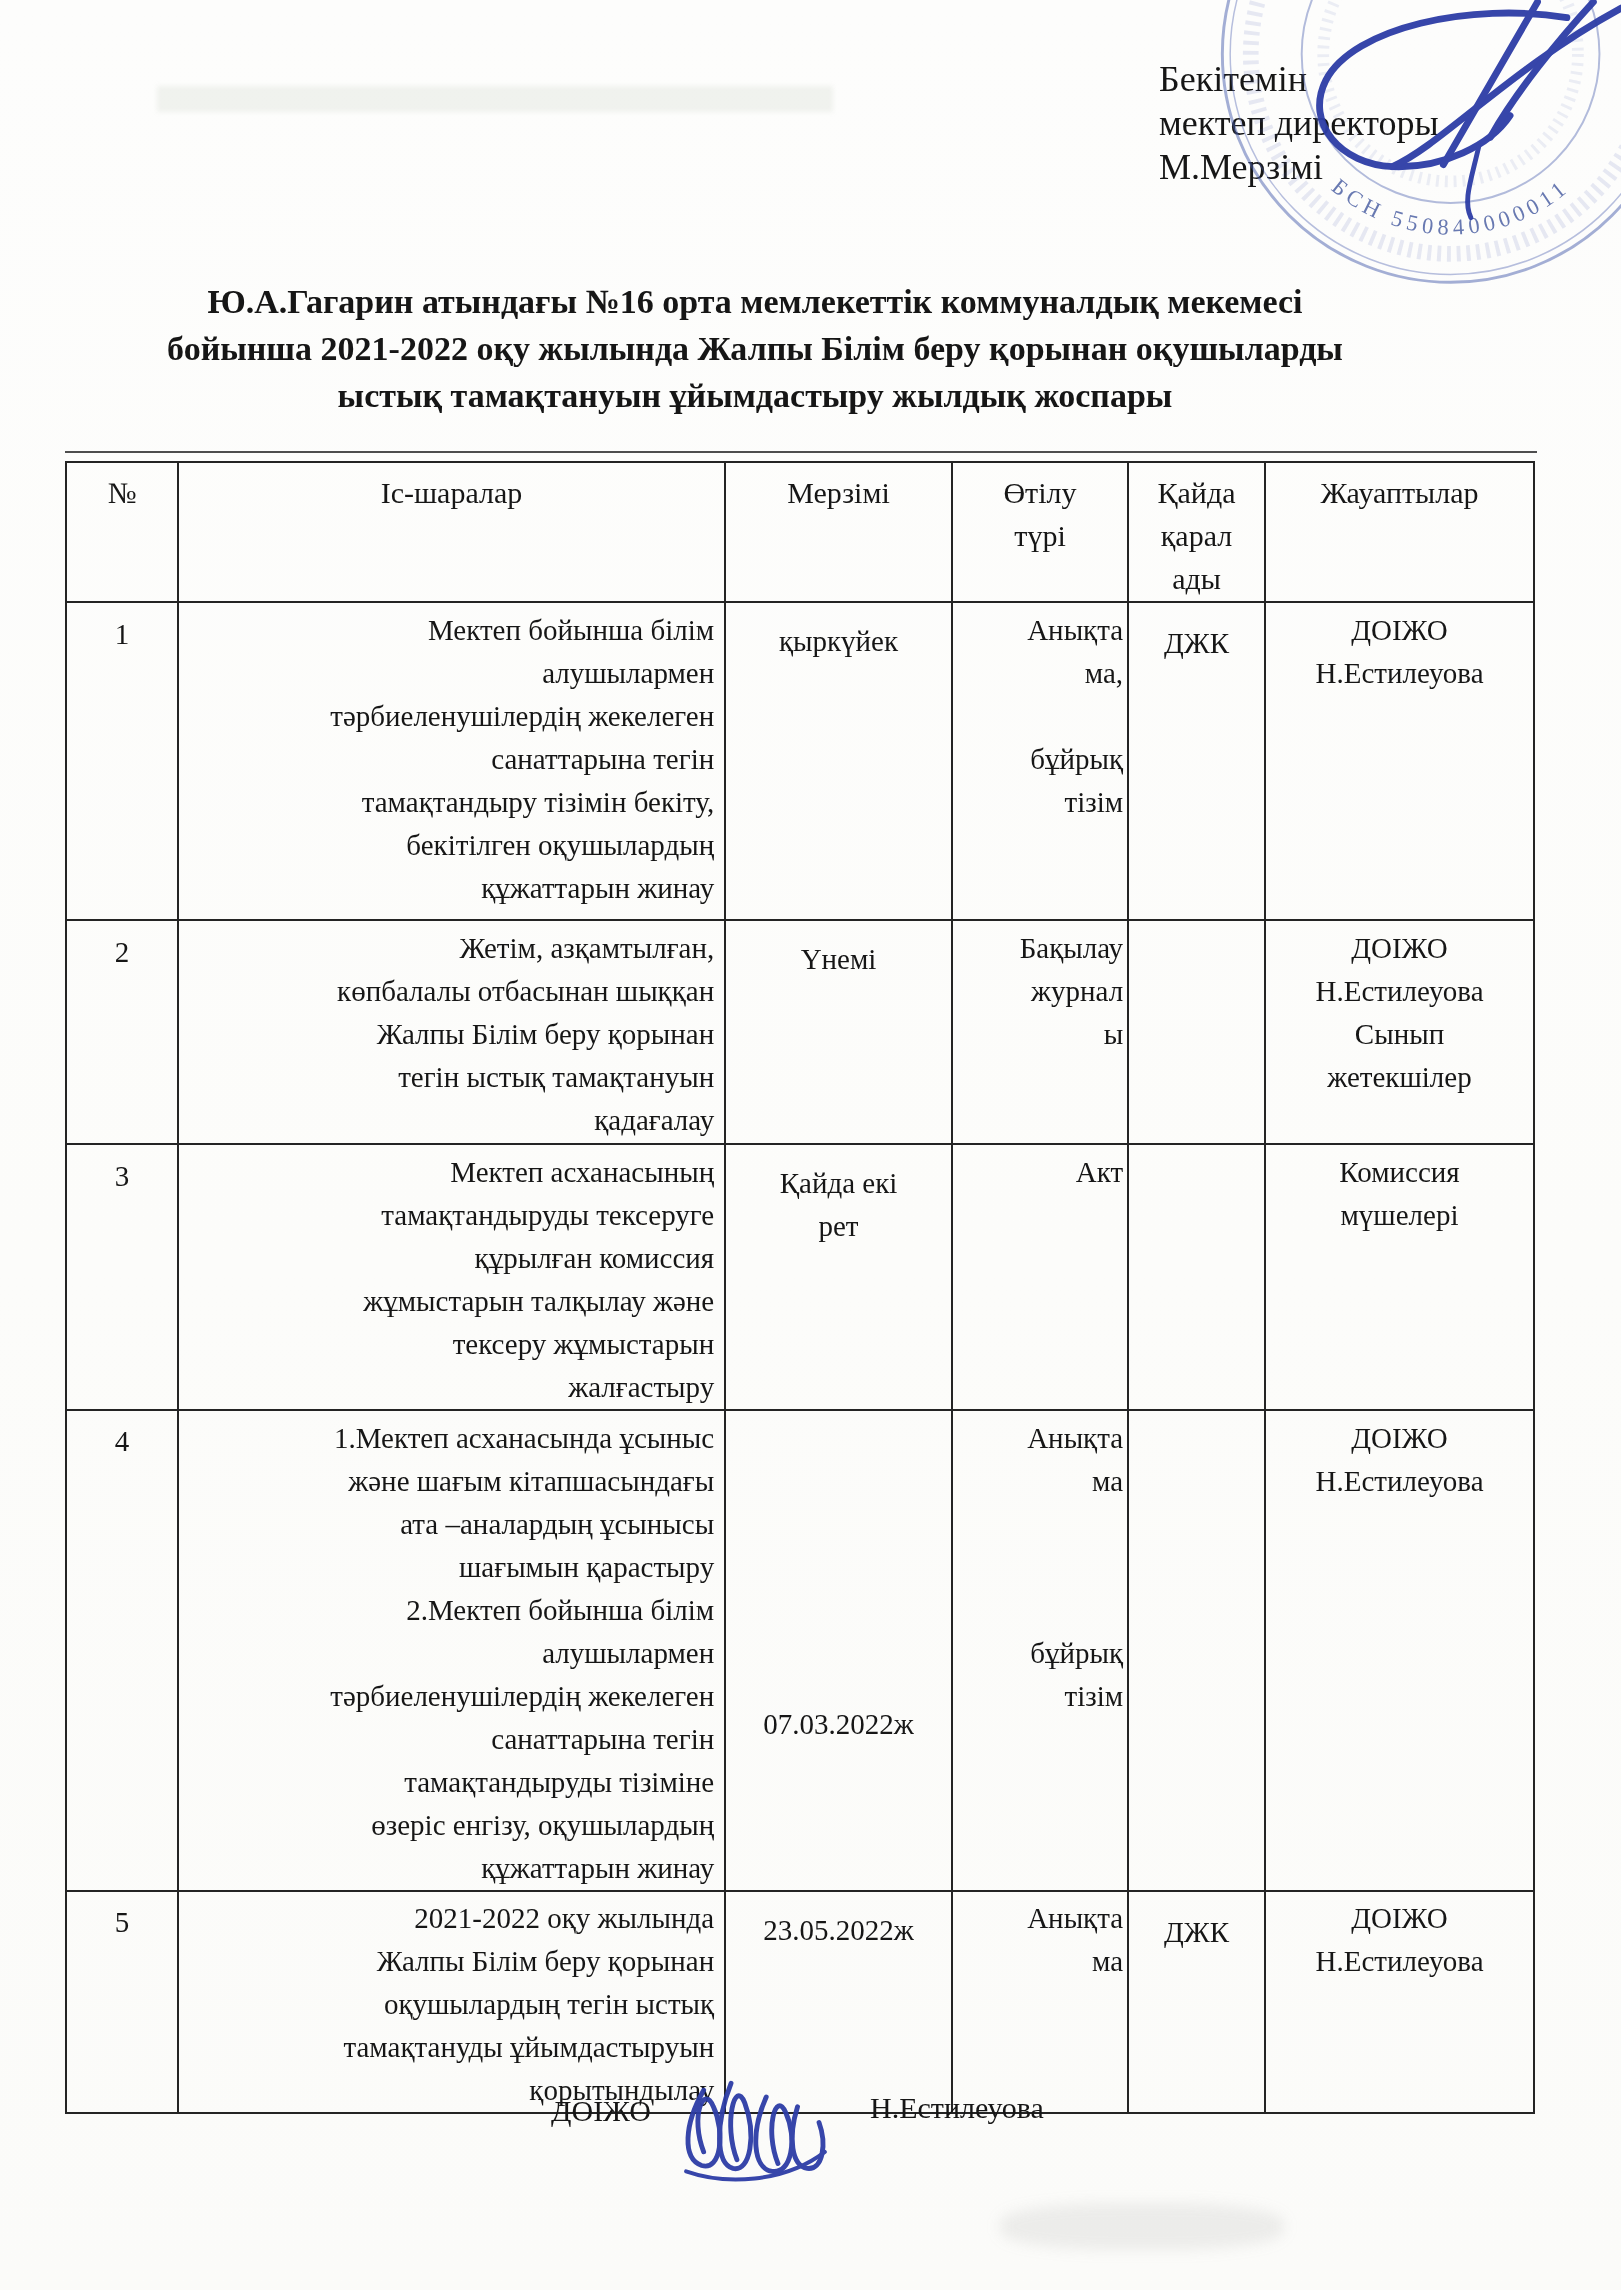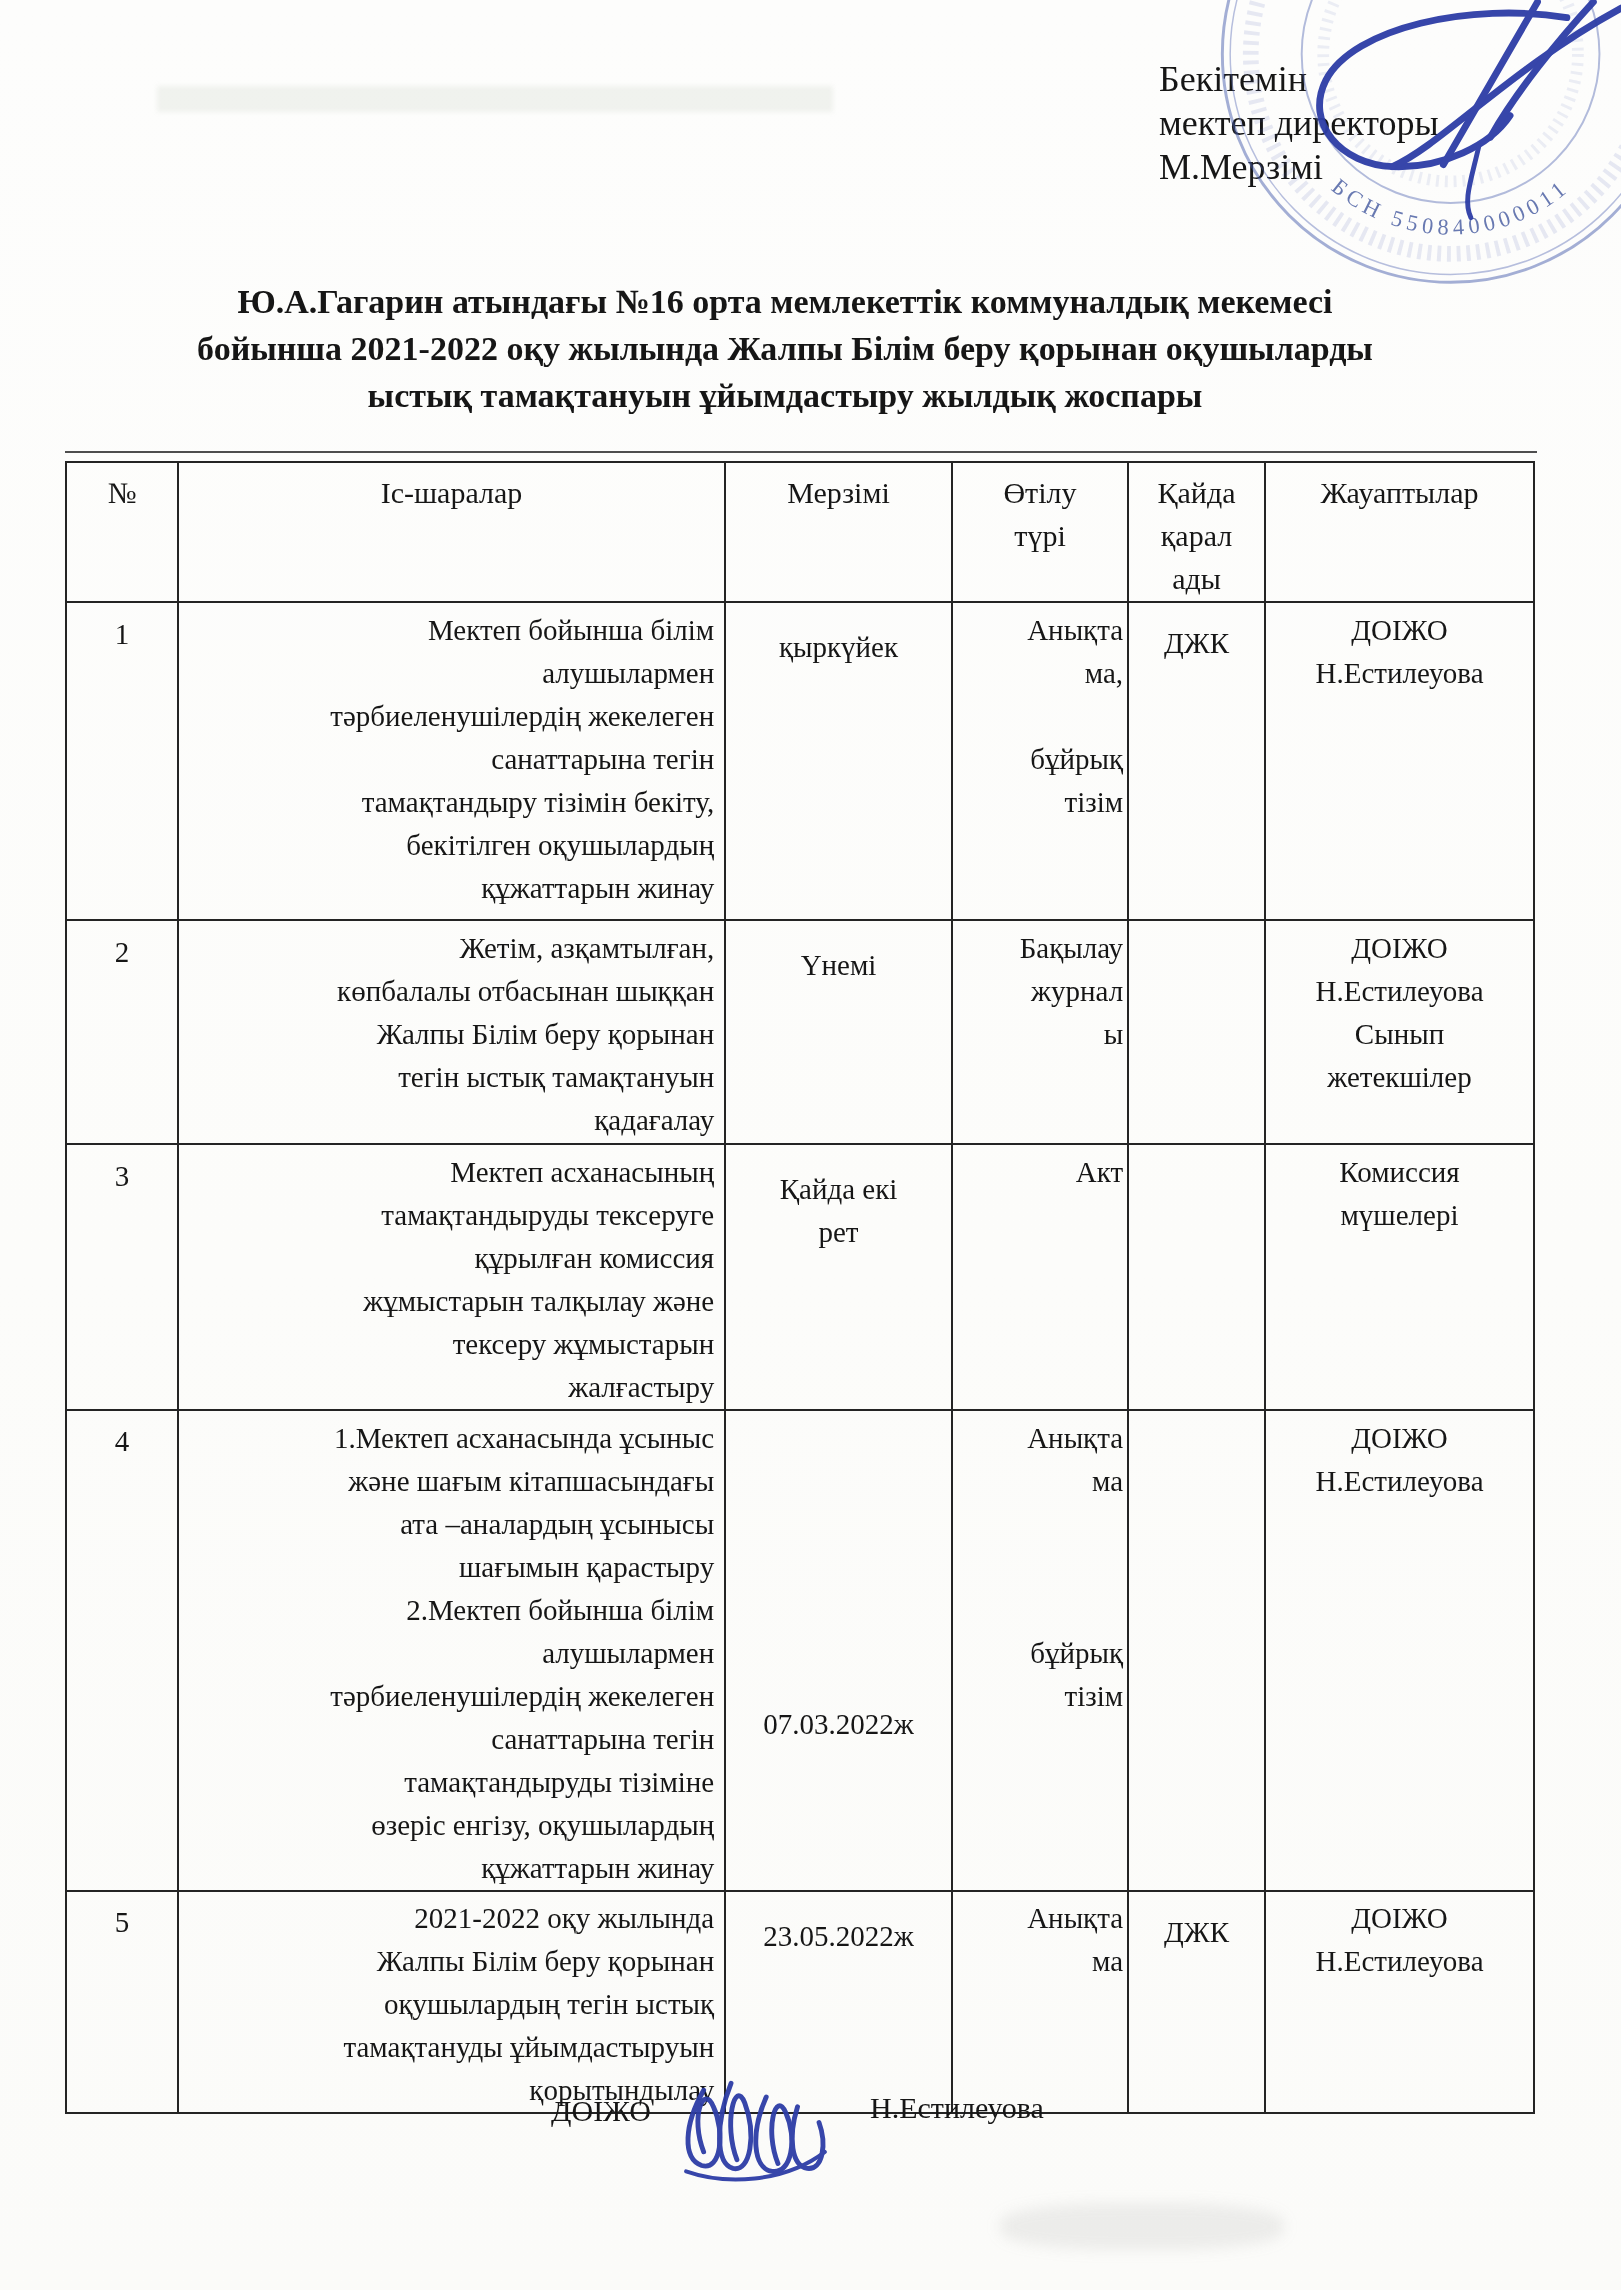--- a/index.html
+++ b/index.html
@@ -22,21 +22,21 @@
     background:rgba(130,130,128,0.12);filter:blur(6.9px);border-radius:40%;
   }
   .approval{
     position:absolute;left:1159px;top:57px;
     font-size:36px;line-height:44px;white-space:nowrap;
   }
   .stamp{position:absolute;left:1191px;top:0;}
   .sig-top{position:absolute;left:1255px;top:0;}
   .title{
     position:absolute;left:0;top:278px;width:1510px;
-    text-align:center;font-weight:bold;font-size:34px;line-height:47px;padding-left:30px;
+    text-align:center;font-weight:bold;font-size:34px;line-height:47px;
   }
   .thin-line{
     position:absolute;left:65px;top:451px;width:1472px;height:2px;
     background:#2f2f2f;opacity:.85;
   }
   table.plan-table{
     position:absolute;left:65px;top:461px;width:1468px;
     border-collapse:collapse;table-layout:fixed;
     border:2.9px solid #1c1c1c;
   }
@@ -46,21 +46,21 @@
     white-space:pre-line;
     font-weight:normal;
     font-size:29px;line-height:43px;
     overflow:hidden;
   }
   .plan-table th{
     font-size:30px;line-height:43px;text-align:center;padding-top:7.8px;
   }
   .cell-num{text-align:center;padding-top:9.8px;}
   .cell-activity{padding:5.9px 9.8px 0 15.7px;text-align:right;}
-  .cell-term{text-align:center;padding-top:23px;}
+  .cell-term{text-align:center;padding-top:17px;}
   .term-low{padding-top:292px;margin-left:38px;}
   .cell-form{padding:5.9px 3.9px 0 13.7px;text-align:right;}
   .cell-where{text-align:center;padding-top:19px;}
   .cell-resp{text-align:center;padding:5.9px 3.9px 0 3.9px;}
   .footer-label{position:absolute;left:551px;top:2094px;font-size:30px;}
   .footer-name{position:absolute;left:870px;top:2091px;font-size:30px;}
   .sig-bottom{position:absolute;left:676px;top:2056px;}
 </style>
 </head>
 <body>

